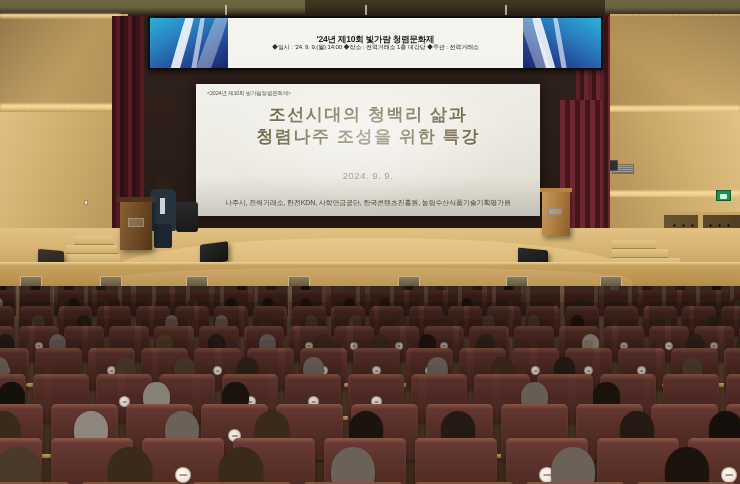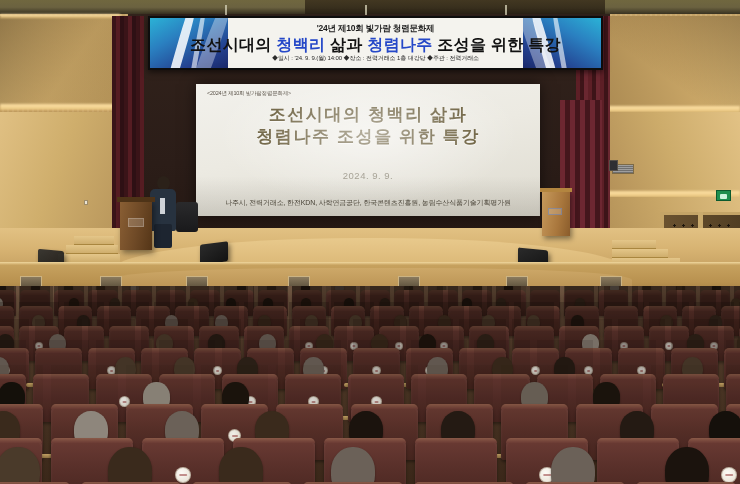--- a/index.html
+++ b/index.html
@@ -257,23 +257,20 @@
         <div class="swoosh sw2"></div>
         <div class="swoosh sw3"></div>
     </div>
     <div class="banner-gfx right">
       <div class="swoosh sw1" style="left:18px;transform:rotate(-16deg);"></div>
       <div class="swoosh sw2" style="left:36px;transform:rotate(-10deg);"></div>
       <div class="swoosh sw3" style="left:8px;transform:rotate(-20deg);"></div>
     </div>
     <div class="banner-inner">
       <div class="b-sup">'24년 제10회 빛가람 청렴문화제</div>
-      <div class="b-main">
-        <span>조선시대의 </span><span class="hl">청백리</span><span> 삶과 </span><span class="hl">청렴나주</span><span> 조성을 위한 특강</span>
-      </div>
       <div class="b-sub">◆일시 : '24. 9. 9.(월) 14:00   ◆장소 : 전력거래소 1층 대강당   ◆주관 : 전력거래소</div>
     </div>
   </div>
 
   <div class="screen">
     <div class="s-head">&lt;2024년 제10회 빛가람청렴문화제&gt;</div>
     <div class="s-title">
       <div>조선시대의 청백리 삶과</div>
       <div>청렴나주 조성을 위한 특강</div>
     </div>

